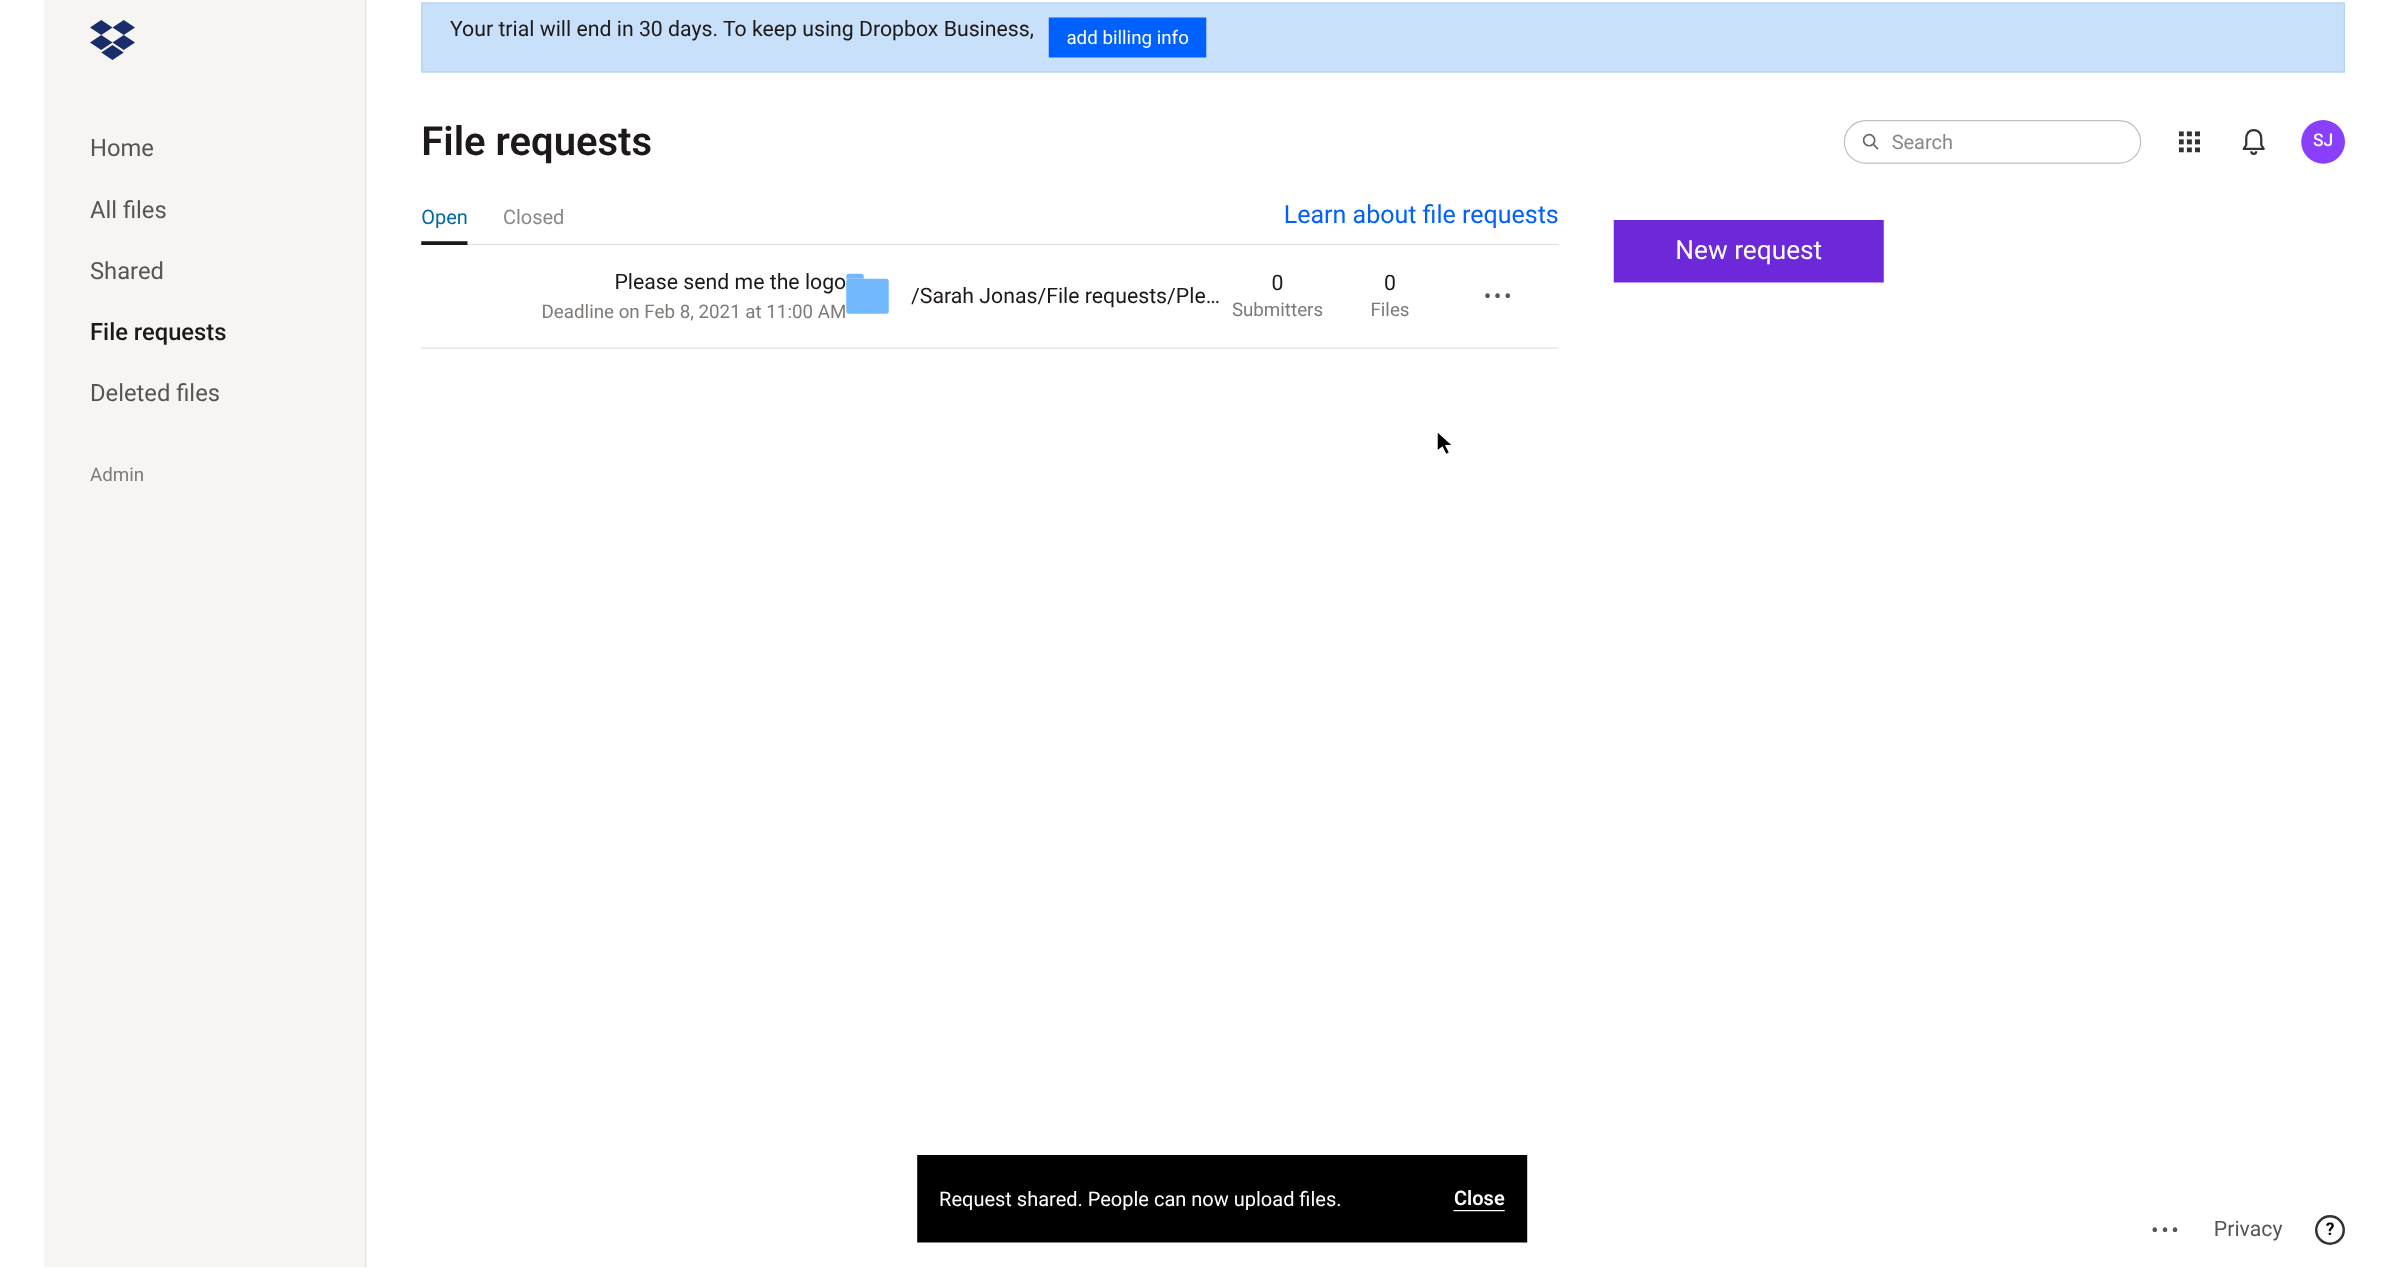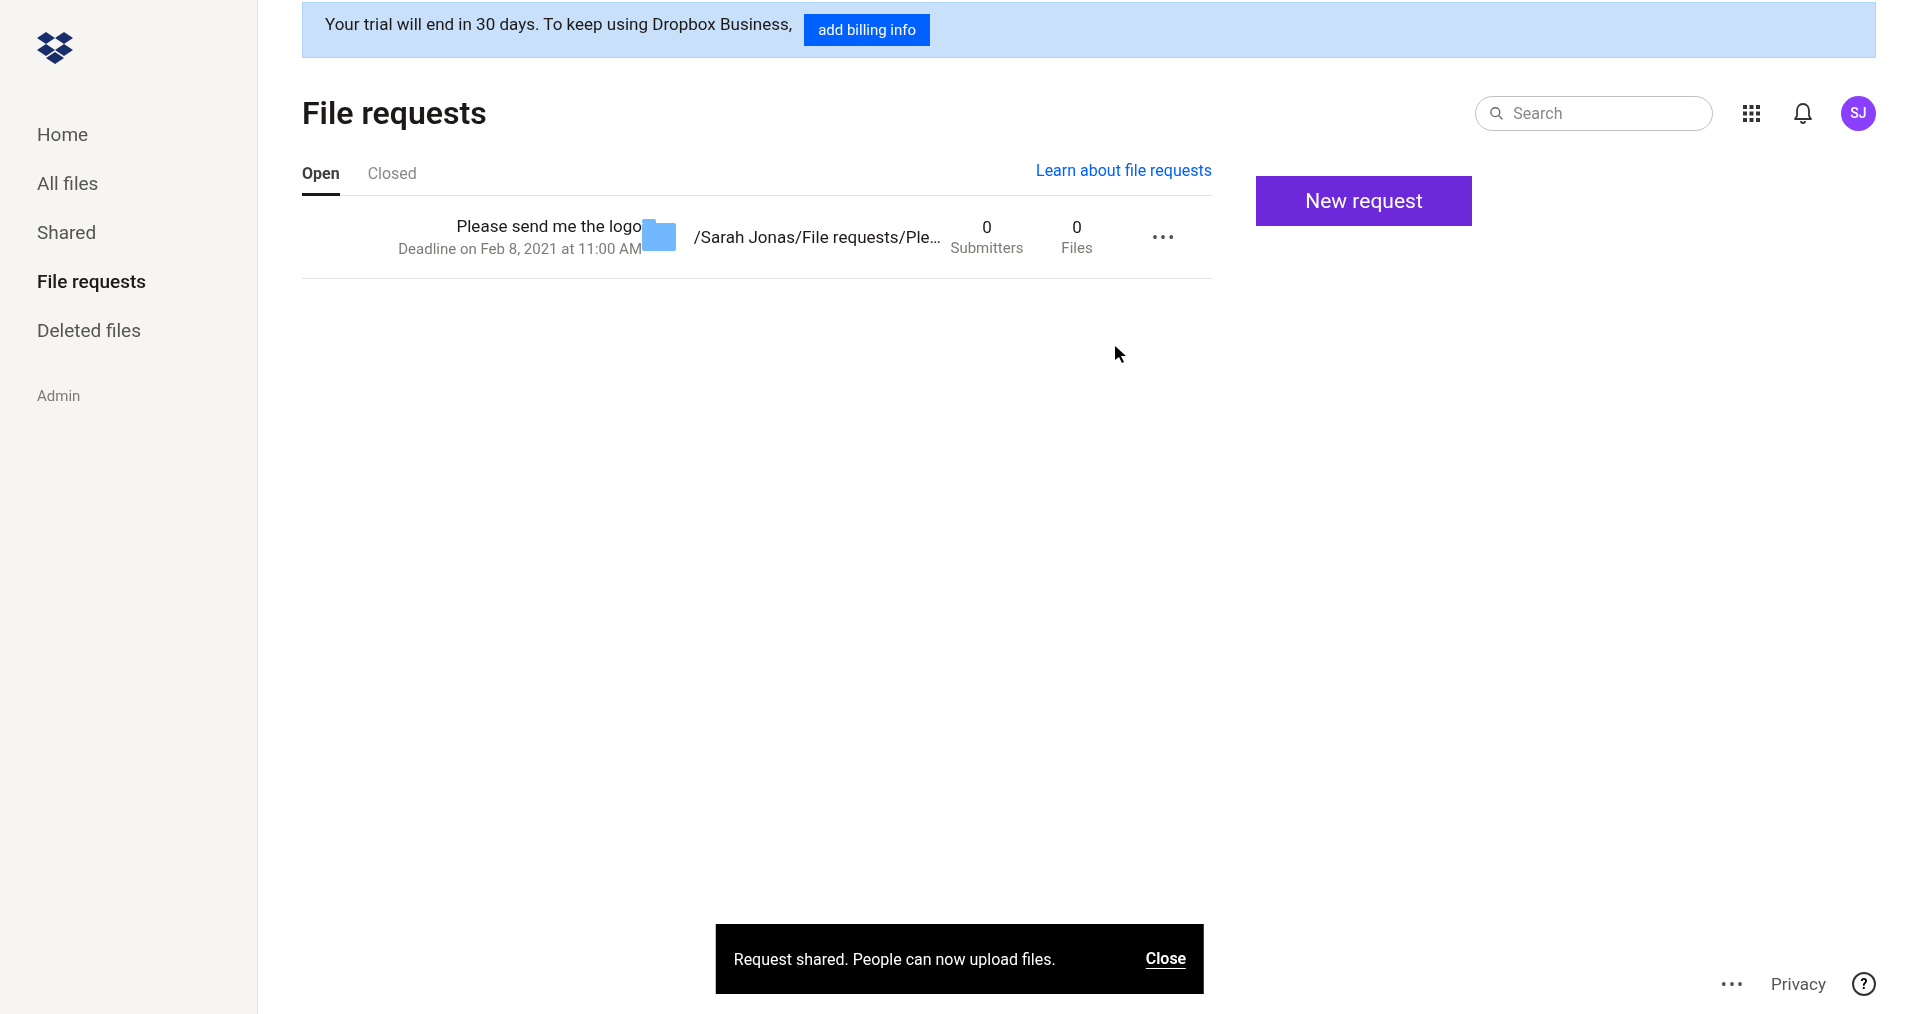--- a/index.html
+++ b/index.html
@@ -14,21 +14,22 @@
       height: 1014px;
       overflow: hidden;
       background: #fff;
     }
     .sidebar {
       width: 258px;
       background: #f7f5f2;
       border-right: 1px solid #e6e3de;
       display: flex;
       flex-direction: column;
-      padding: 32px 0 0 0;
+      padding: 16px 0 0 0;
+      margin-left: 35px;
     }
     .logo {
       margin-left: 37px;
       margin-bottom: 42px;
     }
     .nav-items {
       display: flex;
       flex-direction: column;
     }
     .nav-item {
@@ -153,35 +154,35 @@
       gap: 28px;
     }
     .tab {
       font-size: 16px;
       color: #888;
       padding: 8px 0 12px 0;
       cursor: pointer;
       position: relative;
     }
     .tab.active {
-      color: #404040;
-      font-weight: 700;
+      color: #0369a1;
+      font-weight: 400;
     }
     .tab.active::after {
       content: '';
       position: absolute;
       bottom: -1px;
       left: 0;
       right: 0;
       height: 3px;
       background: #1e1919;
     }
     .learn-link {
       color: #0061fe;
-      font-size: 16px;
+      font-size: 20px;
       cursor: pointer;
       padding-bottom: 10px;
     }
     .request-row {
       display: flex;
       align-items: center;
       padding: 20px 6px 20px 6px;
       border-bottom: 1px solid #e6e3de;
     }
     .request-info {

